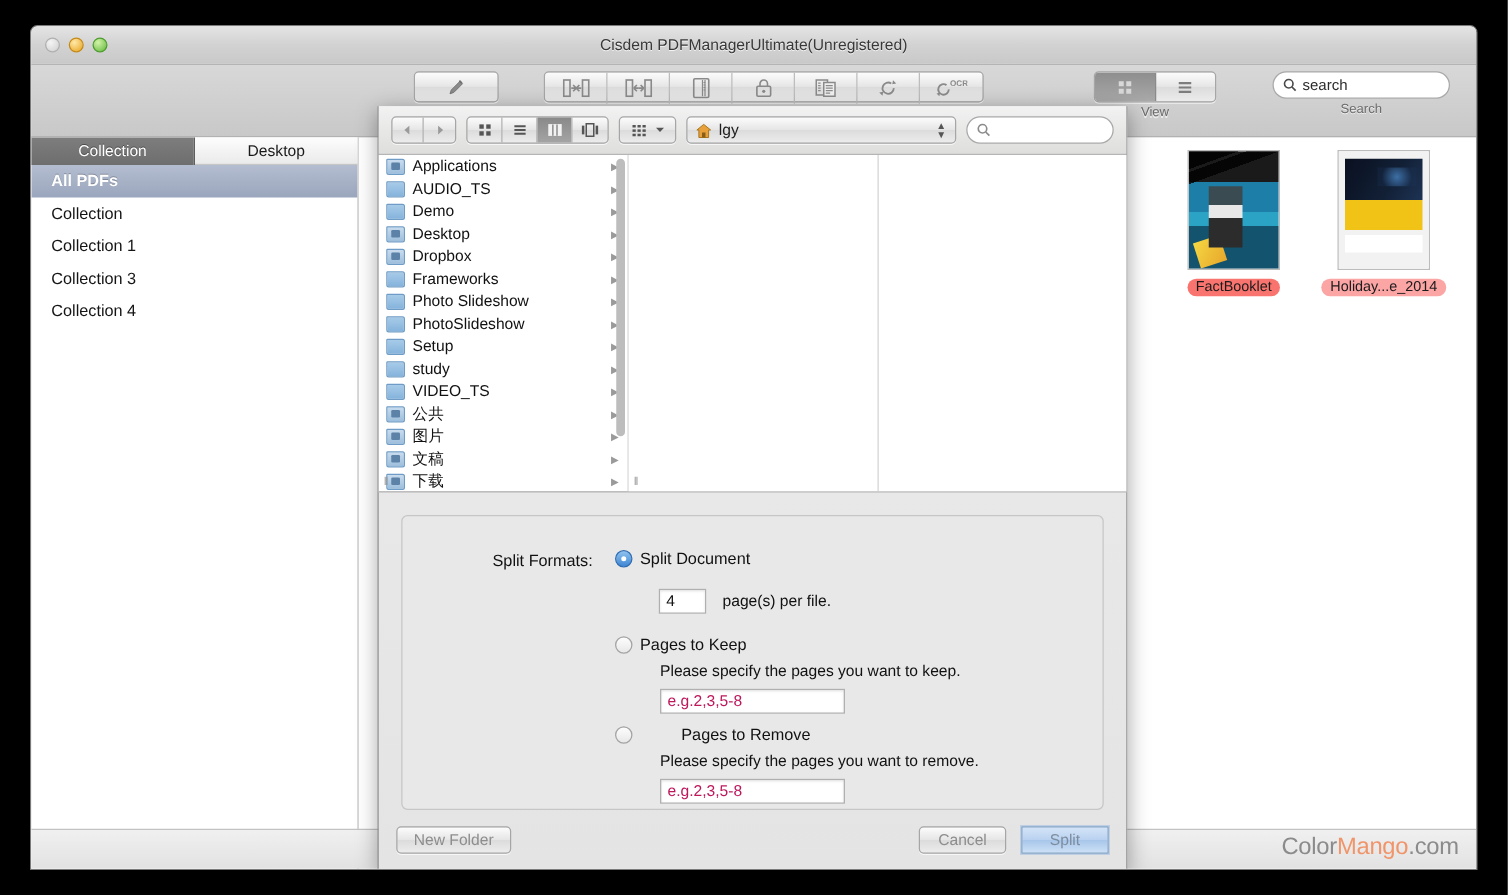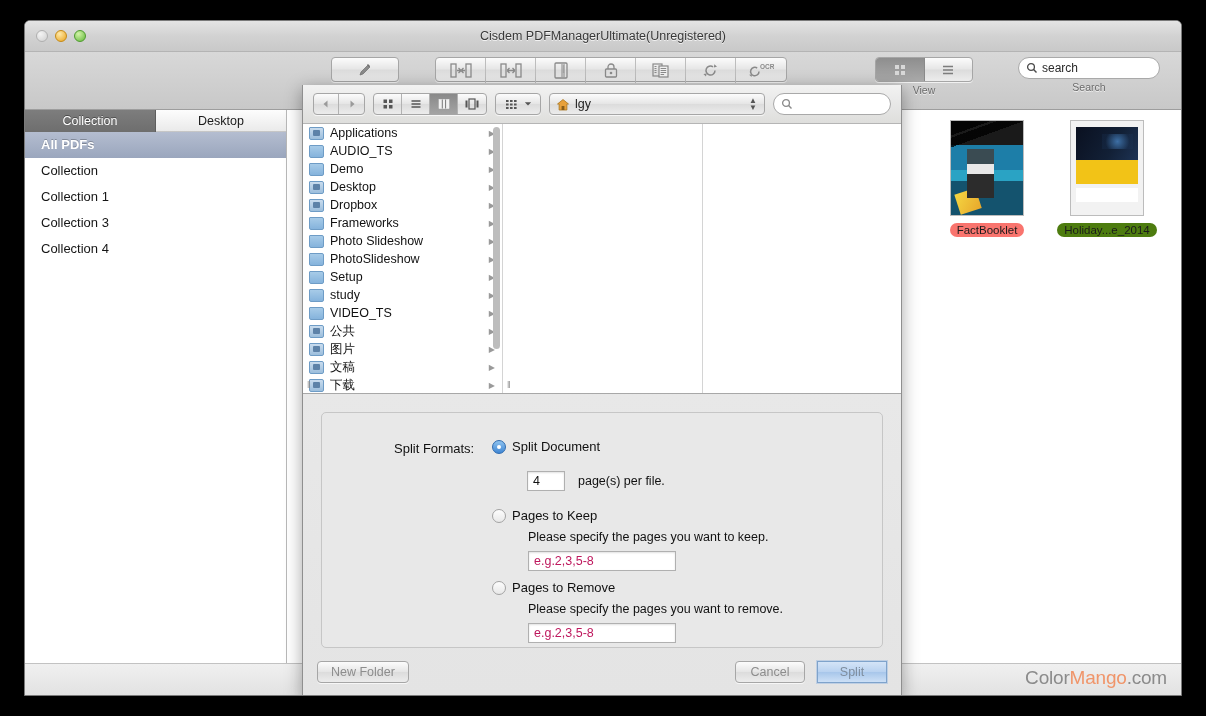--- a/index.html
+++ b/index.html
@@ -485,21 +485,21 @@
           <span class="thumb-name" style="background:#f9746e">FactBooklet</span>
         </div>
         <div class="thumb-cell">
           <div class="thumb-box">
             <div class="art2">
               <div class="art2-top"></div>
               <div class="art2-yellow"></div>
               <div class="art2-foot"></div>
             </div>
           </div>
-          <span class="thumb-name" style="background:#4d7c0f">Holiday...e_2014</span>
+          <span class="thumb-name" style="background:#fca5a5">Holiday...e_2014</span>
         </div>
       </div>
     </div>
 
   </div>
 
   <div id="footer-bar">
     <div id="watermark">
       <span class="wm-gray">Color</span><span class="wm-orange">Mango</span><span class="wm-gray">.com</span>
     </div>
@@ -703,21 +703,21 @@
         <span class="sub-text" style="margin-left:13px">page(s) per file.</span>
       </div>
 
       <div class="opt-row" style="margin-left:170px; margin-top:17px;">
         <span class="radio"></span>
         <span class="opt-label">Pages to Keep</span>
       </div>
       <div class="sub-text" style="margin-left:206px; margin-top:7px;">Please specify the pages you want to keep.</div>
       <div class="text-input ph" style="width:148px; margin-left:206px; margin-top:7px;">e.g.2,3,5-8</div>
 
-      <div class="opt-row" style="margin-left:170px; margin-top:9px;">
+      <div class="opt-row" style="margin-left:170px; margin-top:9px;gap:33px;">
         <span class="radio"></span>
         <span class="opt-label">Pages to Remove</span>
       </div>
       <div class="sub-text" style="margin-left:206px; margin-top:7px;">Please specify the pages you want to remove.</div>
       <div class="text-input ph" style="width:148px; margin-left:206px; margin-top:7px;">e.g.2,3,5-8</div>
     </div>
 
     <div id="sheet-footer">
       <div class="btn-bevel sheet-btn">New Folder</div>
       <div style="flex:1"></div>

